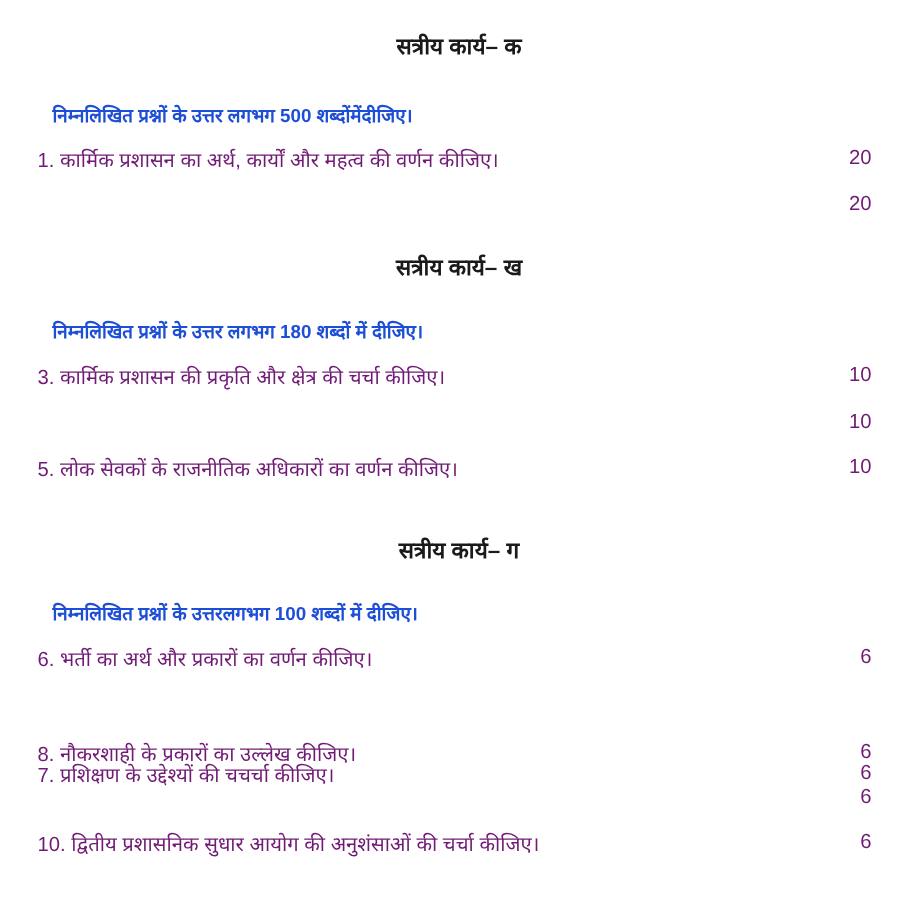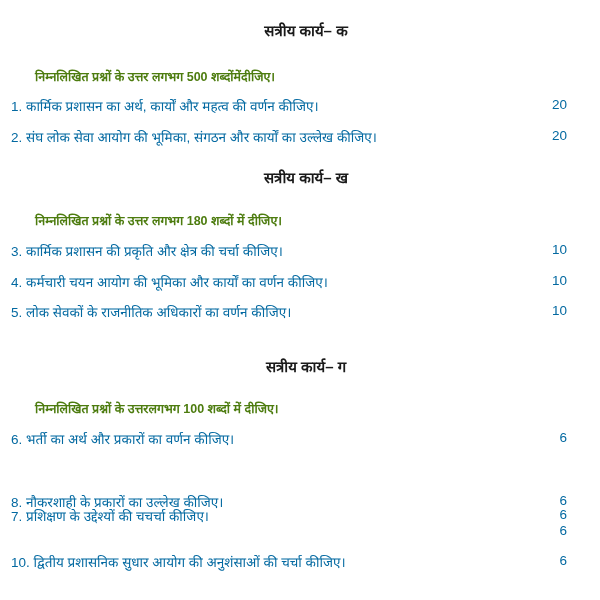--- a/index.html
+++ b/index.html
@@ -30,31 +30,31 @@
       font-weight: bold;
       padding-left: 12px;
       box-sizing: border-box;
       color: #1a1a1a;
     }
     .instruction {
       position: absolute;
       left: 25px;
       font-size: 12.5px;
       font-weight: bold;
-      color: #4d7c0f;
+      color: #1d4ed8;
       white-space: nowrap;
       padding-left: 10px;
     }
     .question {
       position: absolute;
-      left: 11px;
+      left: 25px;
       width: 556px;
       height: 20px;
       font-size: 13.5px;
-      color: #0369a1;
+      color: #701a75;
       white-space: nowrap;
     }
     .question .q-text {
       position: absolute;
       left: 0;
       top: 0;
     }
     .question .q-marks {
       position: absolute;
       right: 0;
@@ -67,32 +67,30 @@
 
 <div class="page">
 
   <div class="section-title" style="top:20px;">सत्रीय कार्य– क</div>
   <div class="instruction" style="top:68px;">निम्नलिखित प्रश्नों के उत्तर लगभग 500 शब्दोंमेंदीजिए।</div>
   <div class="question" style="top:97px;">
     <span class="q-text">1. कार्मिक प्रशासन का अर्थ, कार्यों और महत्व की वर्णन कीजिए।</span>
     <span class="q-marks">20</span>
   </div>
   <div class="question" style="top:128px;">
-    <span class="q-text">2. संघ लोक सेवा आयोग की भूमिका, संगठन और कार्यों का उल्लेख कीजिए।</span>
     <span class="q-marks">20</span>
   </div>
 
   <div class="section-title" style="top:167px;">सत्रीय कार्य– ख</div>
   <div class="instruction" style="top:212px;">निम्नलिखित प्रश्नों के उत्तर लगभग 180 शब्दों में दीजिए।</div>
   <div class="question" style="top:242px;">
     <span class="q-text">3. कार्मिक प्रशासन की प्रकृति और क्षेत्र की चर्चा कीजिए।</span>
     <span class="q-marks">10</span>
   </div>
   <div class="question" style="top:273px;">
-    <span class="q-text">4. कर्मचारी चयन आयोग की भूमिका और कार्यों का वर्णन कीजिए।</span>
     <span class="q-marks">10</span>
   </div>
   <div class="question" style="top:303px;">
     <span class="q-text">5. लोक सेवकों के राजनीतिक अधिकारों का वर्णन कीजिए।</span>
     <span class="q-marks">10</span>
   </div>
 
   <div class="section-title" style="top:356px;">सत्रीय कार्य– ग</div>
   <div class="instruction" style="top:400px;">निम्नलिखित प्रश्नों के उत्तरलगभग 100 शब्दों में दीजिए।</div>
   <div class="question" style="top:430px;">

